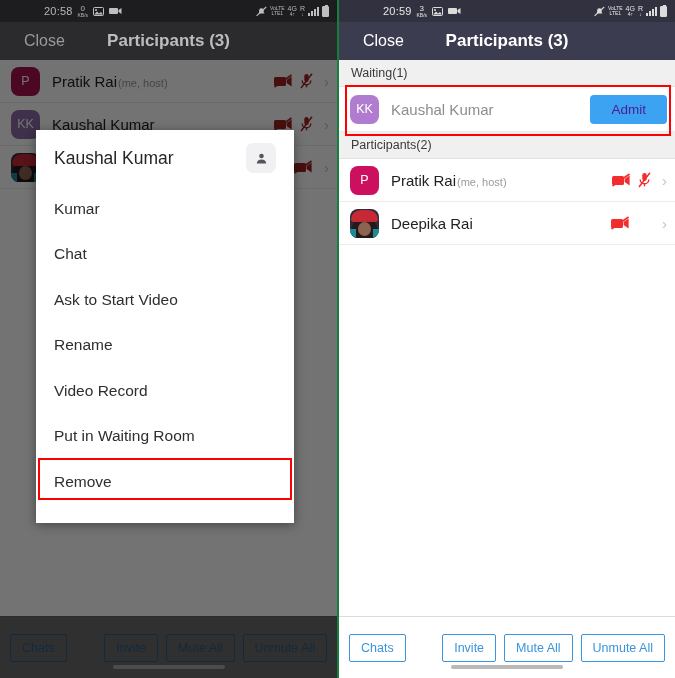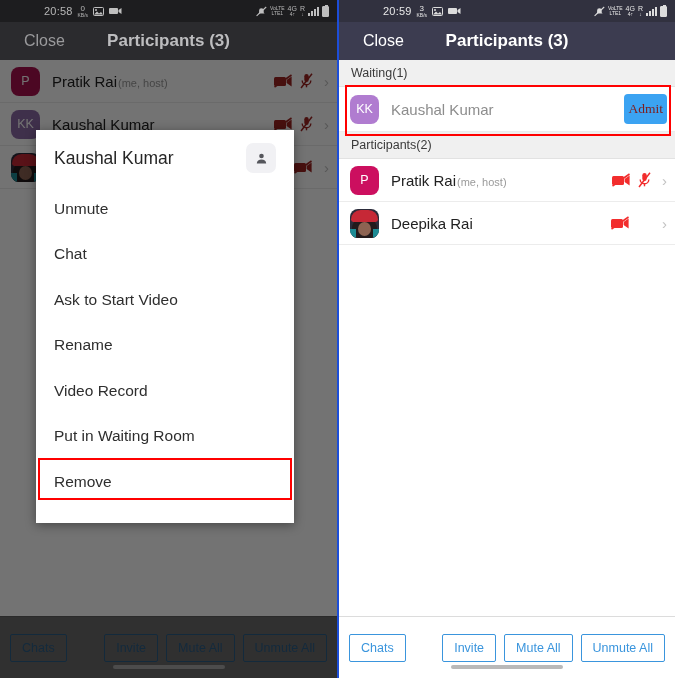--- a/index.html
+++ b/index.html
@@ -1,21 +1,21 @@
 <!DOCTYPE html>
 <html><head>
 <meta charset="utf-8">
 <style>
   * { margin:0; padding:0; box-sizing:border-box; }
   html,body { width:675px; height:678px; background:#000; overflow:hidden;
     font-family:"Liberation Sans", sans-serif; }
   .screen { position:relative; width:675px; height:678px; display:flex; }
 
   .panel { position:relative; width:337px; height:678px; overflow:hidden; background:#fff; }
-  .panel.right { width:338px; border-left:2px solid #1d4ed8; }
+  .panel.right { width:338px; border-left:2px solid #15803d; }
 
   
   .statusbar { height:22px; display:flex; align-items:center; justify-content:space-between;
     padding:0 8px; color:#e8e8e8; font-size:10px; }
   .sb-left { display:flex; align-items:center; gap:5px;margin-left:36px; }
   .sb-right { display:flex; align-items:center; gap:3px; }
   .sb-time { font-size:11px; letter-spacing:.2px; }
   .kbs { display:flex; flex-direction:column; align-items:center; line-height:1;
     font-size:7px; transform:translateY(0px); }
   .kbs b { font-size:8px; font-weight:400; }
@@ -67,22 +67,22 @@
     background:#c62836; border-radius:12px 12px 3px 3px; }
   .avatar.photo .tealL { position:absolute; left:0; bottom:0; width:6px; height:9px; background:#1d8b94; }
   .avatar.photo .tealR { position:absolute; right:0; bottom:0; width:6px; height:9px; background:#1d8b94; }
   .rname { margin-left:12px; font-size:15px; color:#212121; display:flex; align-items:baseline; }
   .rmeta { font-size:11px; color:#9a9a9a; margin-left:1px; }
   .ricons { margin-left:auto; display:flex; align-items:center; gap:7px; }
   .chev { color:#c2c2c2; font-size:15px; margin-left:4px; }
 
   svg.ic { display:block; }
 
-  .admit { background:#3ba3f2; color:#7f1d1d; border:none; border-radius:4px;
-    font-size:13.5px; padding:7px 4px; font-family:Liberation Serif, serif; margin-left:auto; }
+  .admit { background:#3ba3f2; color:#4c1d95; border:none; border-radius:4px;
+    font-size:13.5px; padding:7px 21px; font-family:Liberation Sans, sans-serif; margin-left:auto; }
 
   
   .hl { position:absolute; border:2.5px solid #ff0000; pointer-events:none; }
 
   
   .bottombar { position:absolute; left:0; right:0; bottom:0; height:62px;
     border-top:1px solid #dcdcdc; display:flex; align-items:center; padding:0 10px; }
   .bbtn { border:1px solid #3a95dd; color:#3a95dd; background:transparent;
     font-size:12.5px; padding:6px 11px; border-radius:2px; font-family:inherit; }
   .bgroup { margin-left:auto; display:flex; gap:8px; }
@@ -261,21 +261,21 @@
     <div class="popup">
       <div class="pop-hdr">
         <span class="pop-title">Kaushal Kumar</span>
         <span class="pop-person">
           <svg class="ic" width="13" height="13" viewBox="0 0 13 13">
               <circle cx="6.5" cy="4" r="2.3" fill="#55565c"></circle>
               <path d="M1.8 11.6c0-2.6 2.1-4.1 4.7-4.1s4.7 1.5 4.7 4.1z" fill="#55565c"></path>
             </svg>
         </span>
       </div>
-      <div class="pop-item">Unmute</div>
+      <div class="pop-item">Kumar</div>
       <div class="pop-item">Chat</div>
       <div class="pop-item">Ask to Start Video</div>
       <div class="pop-item">Rename</div>
       <div class="pop-item">Video Record</div>
       <div class="pop-item">Put in Waiting Room</div>
       <div class="pop-item">Remove</div>
       <div class="pop-pad"></div>
     </div>
 
     <div class="hl" style="left:38px; top:458px; width:254px; height:42px;"></div>

